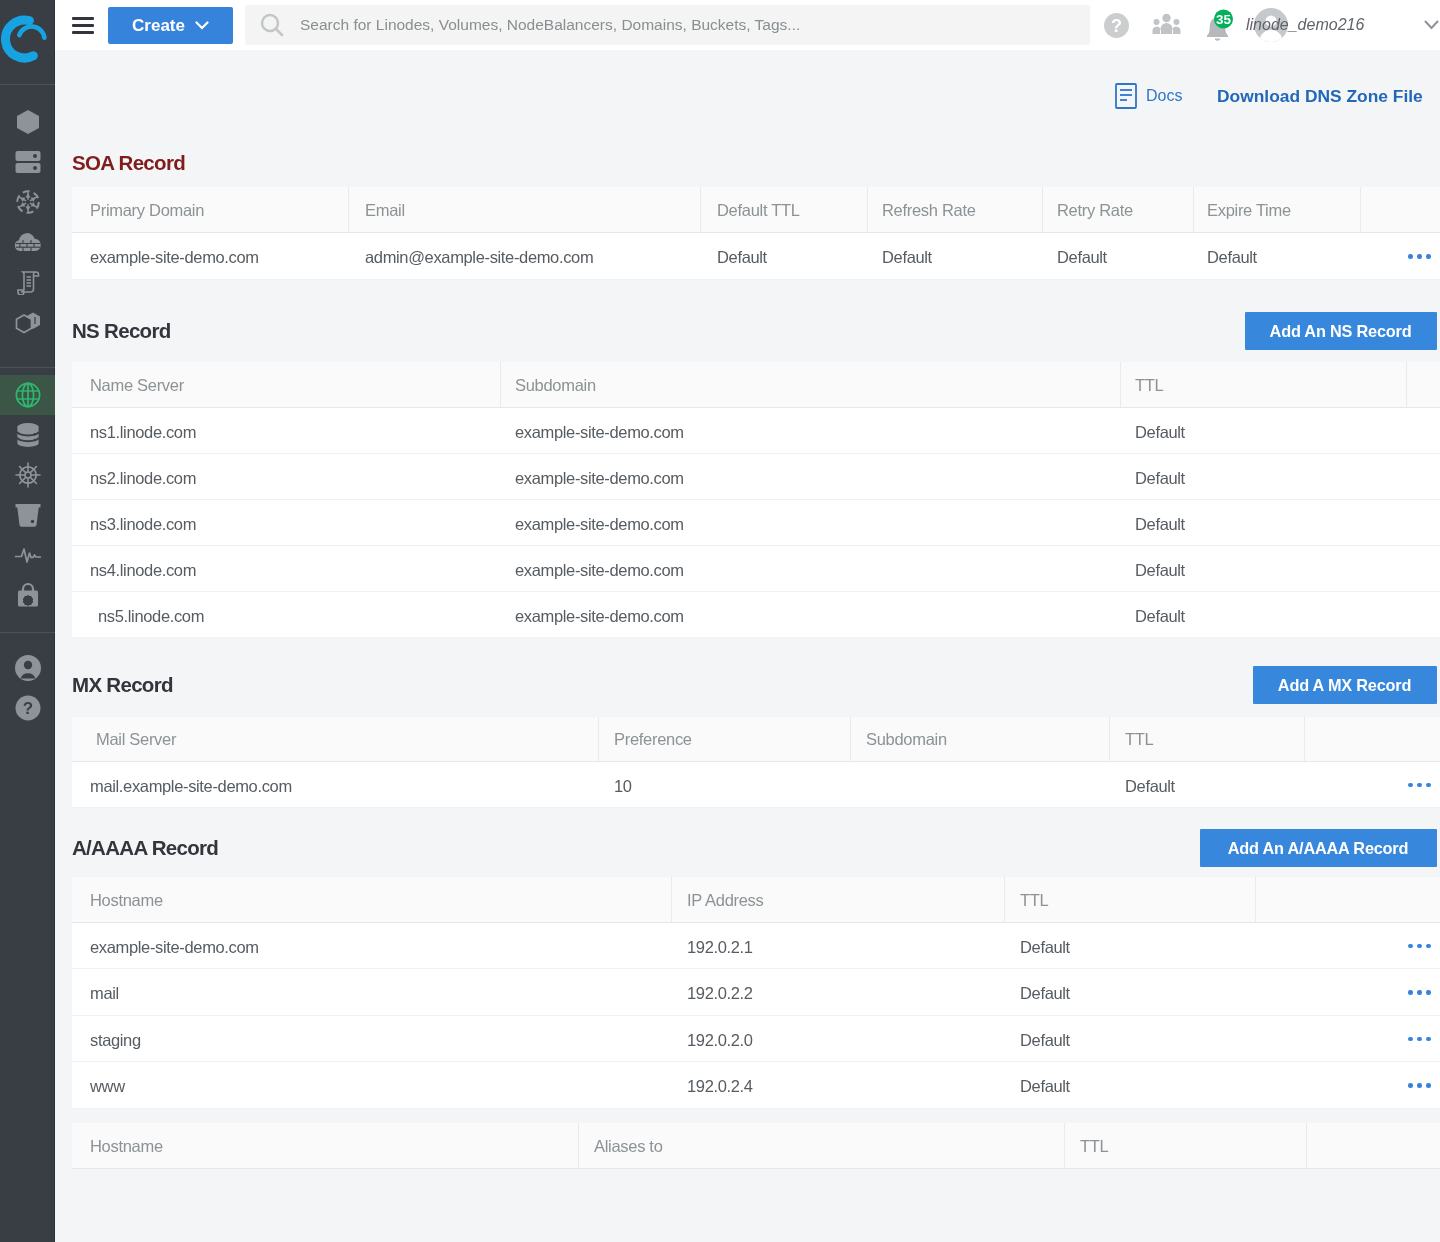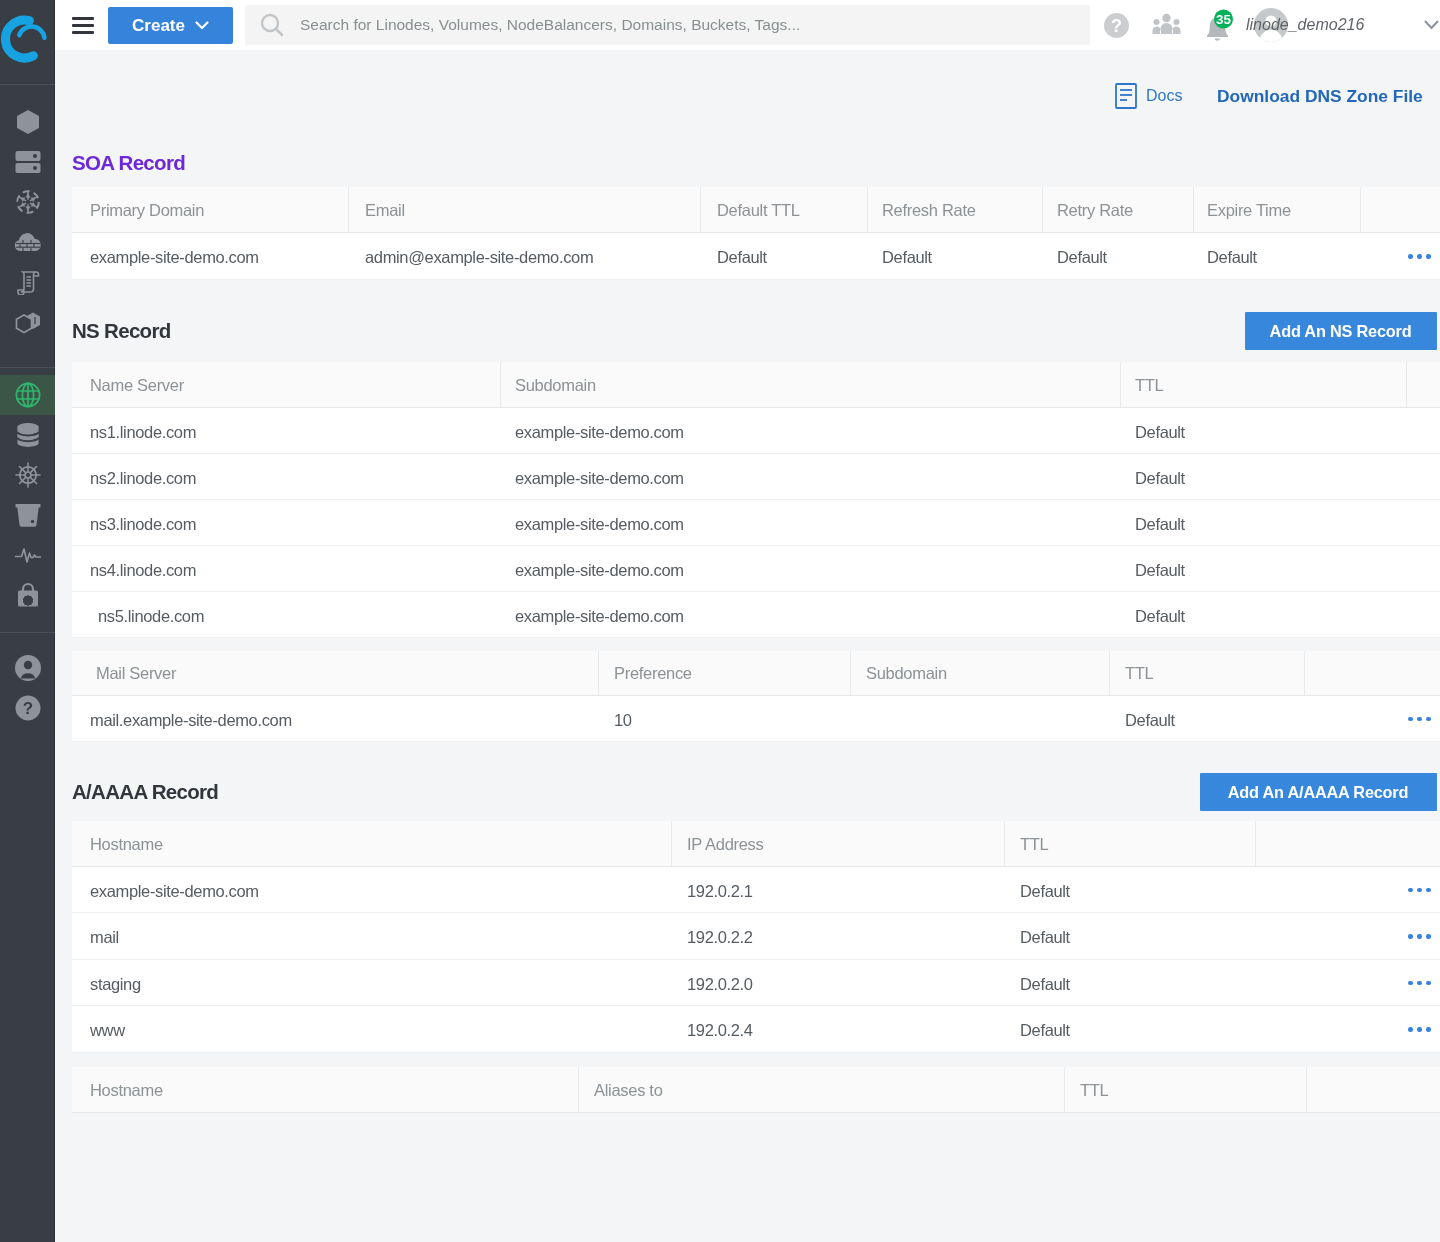--- a/index.html
+++ b/index.html
@@ -262,21 +262,21 @@
             <rect x="1" y="1" width="20" height="24" rx="1"></rect>
             <line x1="5" y1="7" x2="17" y2="7"></line>
             <line x1="5" y1="12" x2="17" y2="12"></line>
             <line x1="5" y1="17" x2="12" y2="17"></line>
           </g>
         </svg>
         <span>Docs</span>
       </div>
       <div id="dl">Download DNS Zone File</div>
     </div>
-    <h2 style="margin:49px 0 0 17px; font-size:20.5px; color:#6d28d9; height:20px; line-height:20px; letter-spacing:-0.7px;">SOA Record</h2>
+    <h2 style="margin:49px 0 0 17px; font-size:20.5px; color:#7f1d1d; height:20px; line-height:20px; letter-spacing:-0.7px;">SOA Record</h2>
     <div class="tbl" style="margin-top:14px">
       <div class="thead" style="height:46px">
         <span style="left:18px">Primary Domain</span>
         <span style="left:293px">Email</span>
         <span style="left:645px">Default TTL</span>
         <span style="left:810px">Refresh Rate</span>
         <span style="left:985px">Retry Rate</span>
         <span style="left:1135px">Expire Time</span>
         <div class="vsep" style="left:276px"></div>
         <div class="vsep" style="left:628px"></div>
@@ -331,20 +331,24 @@
         <span style="left:18px">ns4.linode.com</span>
         <span style="left:443px">example-site-demo.com</span>
         <span style="left:1063px">Default</span>
       </div>
       <div class="trow" style="height:46px">
         <span style="left:26px">ns5.linode.com</span>
         <span style="left:443px">example-site-demo.com</span>
         <span style="left:1063px">Default</span>
       </div>
     </div>
+    <div class="sechead" style="margin-top:28px">
+      <h2>MX Record</h2>
+      <div class="addbtn" style="width:184px">Add A MX Record</div>
+    </div>
     <div class="tbl" style="margin-top:13px">
       <div class="thead" style="height:45px">
         <span style="left:24px">Mail Server</span>
         <span style="left:542px">Preference</span>
         <span style="left:794px">Subdomain</span>
         <span style="left:1053px">TTL</span>
         <div class="vsep" style="left:526px"></div>
         <div class="vsep" style="left:778px"></div>
         <div class="vsep" style="left:1037px"></div>
         <div class="vsep" style="left:1232px"></div>
@@ -353,21 +357,21 @@
         <span style="left:18px">mail.example-site-demo.com</span>
         <span style="left:542px">10</span>
         <span style="left:1053px">Default</span>
         <div class="dots">
           <i></i>
           <i></i>
           <i></i>
         </div>
       </div>
     </div>
-    <div class="sechead" style="margin-top:31px">
+    <div class="sechead" style="margin-top:21px">
       <h2>A/AAAA Record</h2>
       <div class="addbtn" style="width:237px">Add An A/AAAA Record</div>
     </div>
     <div class="tbl" style="margin-top:10px">
       <div class="thead" style="height:46px">
         <span style="left:18px">Hostname</span>
         <span style="left:615px">IP Address</span>
         <span style="left:948px">TTL</span>
         <div class="vsep" style="left:599px"></div>
         <div class="vsep" style="left:932px"></div>

